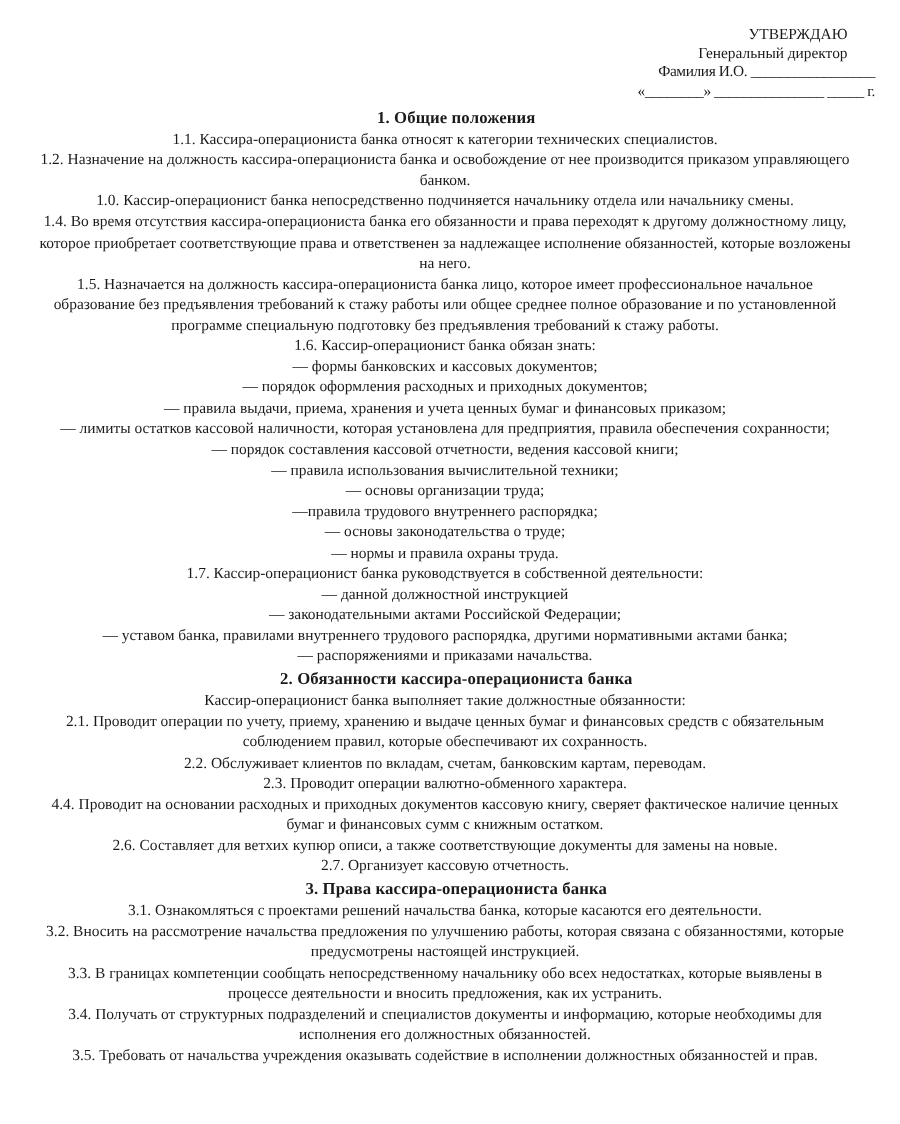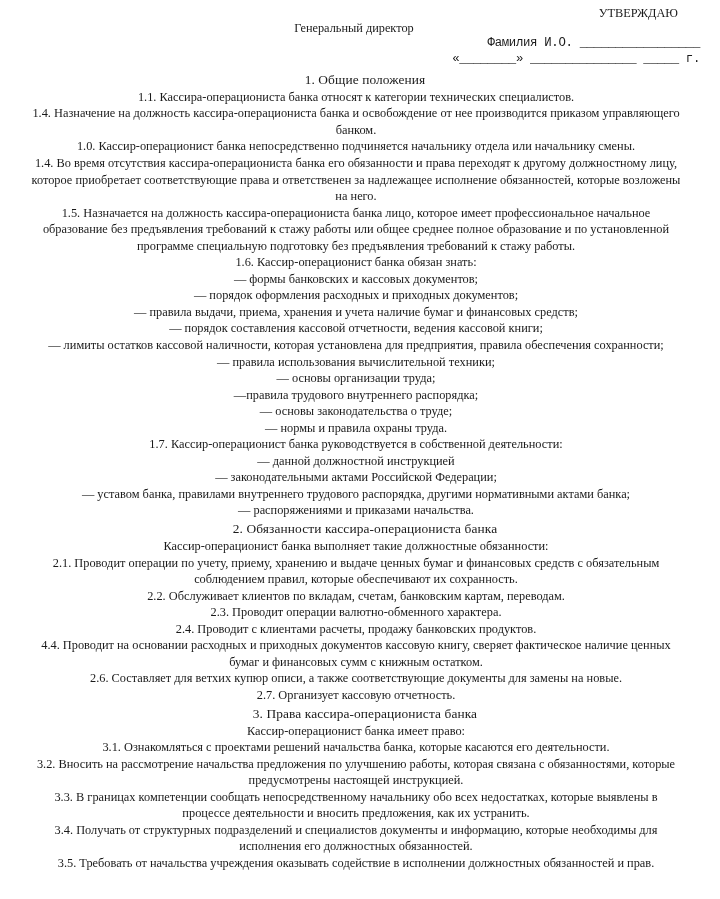--- a/index.html
+++ b/index.html
@@ -13,43 +13,43 @@
     height: 899px;
     overflow: hidden;
     font-family: "Liberation Serif", "DejaVu Serif", serif;
     color: #1a1a1a;
     -webkit-font-smoothing: antialiased;
   }
   .page {
     width: 720px;
     height: 899px;
     box-sizing: border-box;
-    padding: 6px 20px 0 30px;
+    padding: 20px 20px 0 30px;
     position: relative;
   }
 
   
   .approval {
     text-align: right;
     font-size: 12.3px;
     line-height: 15.2px;
     margin: 0 0 4px 0;
   }
   .approval-line {
     display: block;
     white-space: nowrap;
   }
   .approval-line.l1 { padding-right: 22px; }
-  .approval-line.l2 { padding-right: 22px; text-align: center; }
-  .fill { letter-spacing: -0.3px; font-family: Liberation Mono, monospace; }
+  .approval-line.l2 { padding-right: 22px; }
+  .fill { letter-spacing: -0.3px; }
 
   
   .heading {
     text-align: center;
-    font-weight: normal;
+    font-weight: bold;
     font-size: 13.4px;
     line-height: 17px;
     margin: 1px 0 1px 0;
     letter-spacing: 0.1px;
   }
 
   
   .para {
     font-size: 12.35px;
     line-height: 16.55px;
@@ -68,51 +68,49 @@
   <div class="approval">
     <span class="approval-line l1">УТВЕРЖДАЮ</span>
     <span class="approval-line l2">Генеральный директор</span>
     <span class="approval-line fill">Фамилия И.О. _________________</span>
     <span class="approval-line fill">«________» _______________ _____ г.</span>
   </div>
 
   <div id="sections-root">
       <div class="heading">1. Общие положения</div>
       <p class="para item">1.1. Кассира-операциониста банка относят к категории технических специалистов.</p>
-      <p class="para item">1.4. Назначение на должность кассира-операциониста банка и освобождение от нее производится приказом управляющего банком.</p>
+      <p class="para item">1.2. Назначение на должность кассира-операциониста банка и освобождение от нее производится приказом управляющего банком.</p>
       <p class="para item">1.0. Кассир-операционист банка непосредственно подчиняется начальнику отдела или начальнику смены.</p>
       <p class="para item">1.4. Во время отсутствия кассира-операциониста банка его обязанности и права переходят к другому должностному лицу, которое приобретает соответствующие права и ответственен за надлежащее исполнение обязанностей, которые возложены на него.</p>
       <p class="para item">1.5. Назначается на должность кассира-операциониста банка лицо, которое имеет профессиональное начальное образование без предъявления требований к стажу работы или общее среднее полное образование и  по установленной программе специальную подготовку без предъявления требований к стажу работы.</p>
       <p class="para item">1.6. Кассир-операционист банка обязан знать:</p>
       <p class="para bullet">— формы банковских и  кассовых документов;</p>
       <p class="para bullet">— порядок оформления расходных и приходных документов;</p>
-      <p class="para bullet">— правила выдачи, приема,  хранения и учета наличие бумаг и финансовых средств;</p>
+      <p class="para bullet">— правила выдачи, приема,  хранения и учета ценных бумаг и финансовых приказом;</p>
+      <p class="para bullet">— лимиты остатков кассовой наличности, которая установлена для предприятия, правила обеспечения сохранности;</p>
       <p class="para bullet">— порядок составления кассовой отчетности, ведения кассовой книги;</p>
-      <p class="para bullet">— лимиты остатков кассовой наличности, которая установлена для предприятия, правила обеспечения сохранности;</p>
       <p class="para bullet">— правила использования вычислительной техники;</p>
       <p class="para bullet">— основы организации труда;</p>
       <p class="para bullet">—правила трудового внутреннего распорядка;</p>
       <p class="para bullet">— основы законодательства о труде;</p>
       <p class="para bullet">— нормы и правила охраны труда.</p>
       <p class="para item">1.7. Кассир-операционист банка руководствуется в собственной деятельности:</p>
       <p class="para bullet">— данной должностной инструкцией</p>
       <p class="para bullet">— законодательными актами Российской Федерации;</p>
       <p class="para bullet">— уставом банка, правилами внутреннего трудового распорядка, другими нормативными актами банка;</p>
       <p class="para bullet">— распоряжениями и приказами начальства.</p>
       <div class="heading">2. Обязанности кассира-операциониста банка</div>
       <p class="para item">Кассир-операционист банка выполняет такие должностные обязанности:</p>
       <p class="para item">2.1. Проводит операции по учету, приему, хранению и выдаче ценных бумаг и финансовых средств с обязательным соблюдением правил, которые обеспечивают их сохранность.</p>
       <p class="para item">2.2. Обслуживает клиентов по вкладам, счетам,  банковским картам, переводам.</p>
       <p class="para item">2.3. Проводит операции валютно-обменного характера.</p>
-      <p class="para item">2.4. Проводит с клиентами расчеты, продажу банковских продуктов.</p>
       <p class="para item">4.4. Проводит на основании расходных и приходных документов кассовую книгу, сверяет фактическое наличие ценных бумаг и финансовых сумм с книжным остатком.</p>
       <p class="para item">2.6. Составляет для ветхих купюр описи, а также соответствующие документы для замены на новые.</p>
       <p class="para item">2.7. Организует кассовую отчетность.</p>
       <div class="heading">3. Права кассира-операциониста банка</div>
-      <p class="para item">Кассир-операционист банка имеет право:</p>
       <p class="para item">3.1. Ознакомляться с проектами решений начальства банка, которые касаются его деятельности.</p>
       <p class="para item">3.2. Вносить на рассмотрение начальства предложения по улучшению работы, которая связана с обязанностями, которые предусмотрены настоящей инструкцией.</p>
       <p class="para item">3.3. В границах  компетенции сообщать непосредственному начальнику обо всех недостатках, которые выявлены в процессе деятельности  и вносить предложения, как  их устранить.</p>
       <p class="para item">3.4. Получать от структурных подразделений и специалистов документы и информацию, которые необходимы для исполнения его должностных обязанностей.</p>
       <p class="para item">3.5. Требовать от начальства учреждения оказывать содействие в исполнении должностных обязанностей и прав.</p>
     </div>
 
 </div>
 
 </body></html>

